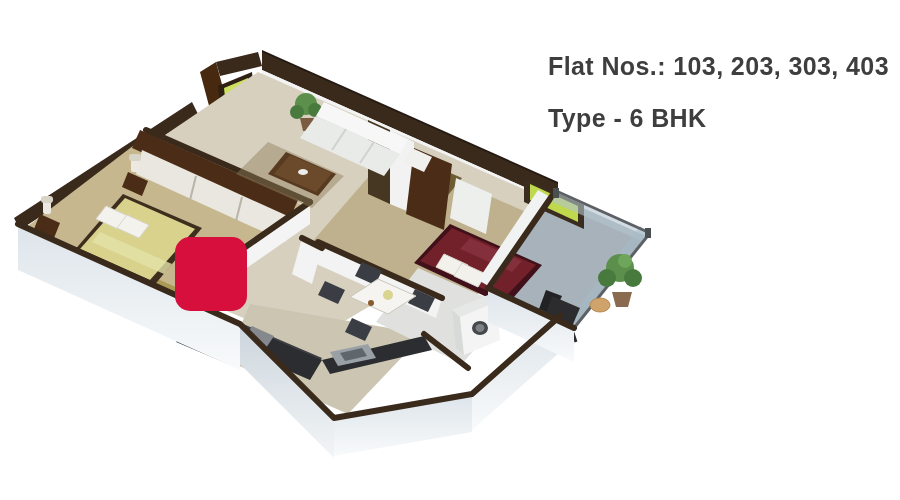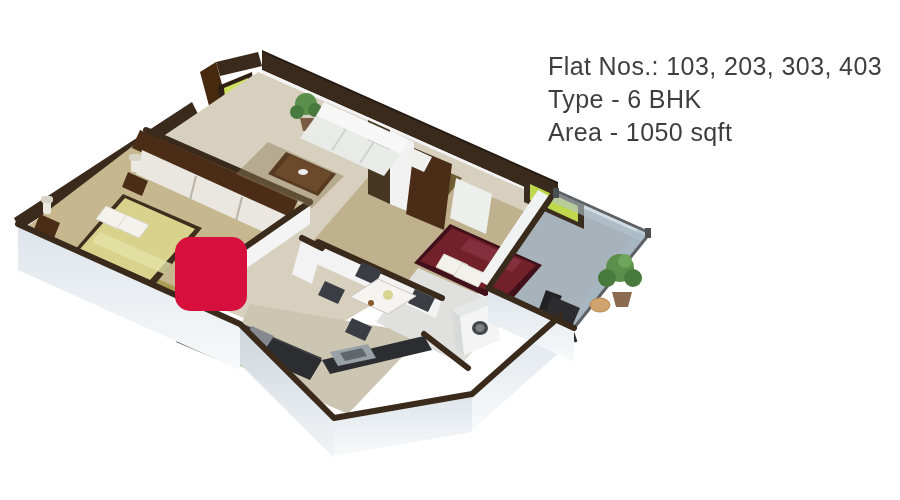--- a/index.html
+++ b/index.html
@@ -2,22 +2,22 @@
 <html style="--text-gray: #3e3e3e; --marker-red: #d60f3d; --wall-top: #3a2a1c; --wood-brown: #4b2d17; --floor-beige: #d7d0bf; --bed-yellow: #d8d28d; --bed-maroon: #72202a; --tv-green: #ccdf5e; --glass-green: #bfd84d; --plant-green: #5c8f4b; --balcony-gray: #a7b2ba; --counter-dark: #2b2d31; --chair-dark: #3a3d43; --background: #ffffff;"><head>
 <meta charset="utf-8">
 <style>
   html,body{margin:0;padding:0;background:#fff;}
   .stage{
     position:relative;width:900px;height:500px;overflow:hidden;background:#fff;
     font-family:"Liberation Sans", sans-serif;
   }
   .plan-svg{position:absolute;left:0;top:0;}
   .info-panel{
-    position:absolute;left:548px;top:52px;display:flex;flex-direction:column;gap:4px;
-    color:var(--text-gray,#3e3e3e);font-weight:400;font-size:25px;letter-spacing:.4px;
+    position:absolute;left:548px;top:52px;display:flex;flex-direction:column;gap:23px;
+    color:var(--text-gray,#3e3e3e);font-weight:700;font-size:25px;letter-spacing:.4px;
     white-space:nowrap;
   }
   
   .c-marker{fill:var(--marker-red,#d60f3d);}
   .c-walltop{fill:var(--wall-top,#3a2a1c);}
   .c-wood{fill:var(--wood-brown,#4b2d17);}
   .c-floor{fill:var(--floor-beige,#d7d0bf);}
   .c-bed1{fill:var(--bed-yellow,#d8d28d);}
   .c-bed2{fill:var(--bed-maroon,#72202a);}
   .c-tv{fill:var(--tv-green,#ccdf5e);}
@@ -227,16 +227,15 @@
       <path d="M 18,224 L 240,324 L 334,418 L 472,394 L 560,316" class="wallstroke" stroke-width="7"></path>
       <line x1="488" y1="288" x2="574" y2="328" class="wallstroke" stroke-width="6"></line>
     </g>
 
     <rect x="175" y="237" width="72" height="74" rx="15" class="c-marker"></rect>
   </svg>
 
   <div class="info-panel">
     <div>Flat Nos.: 103, 203, 303, 403</div>
     <div>Type - 6 BHK</div>
-    <div>Area - 1050 sqft</div>
   </div>
 
 </div>
 
 </body></html>

